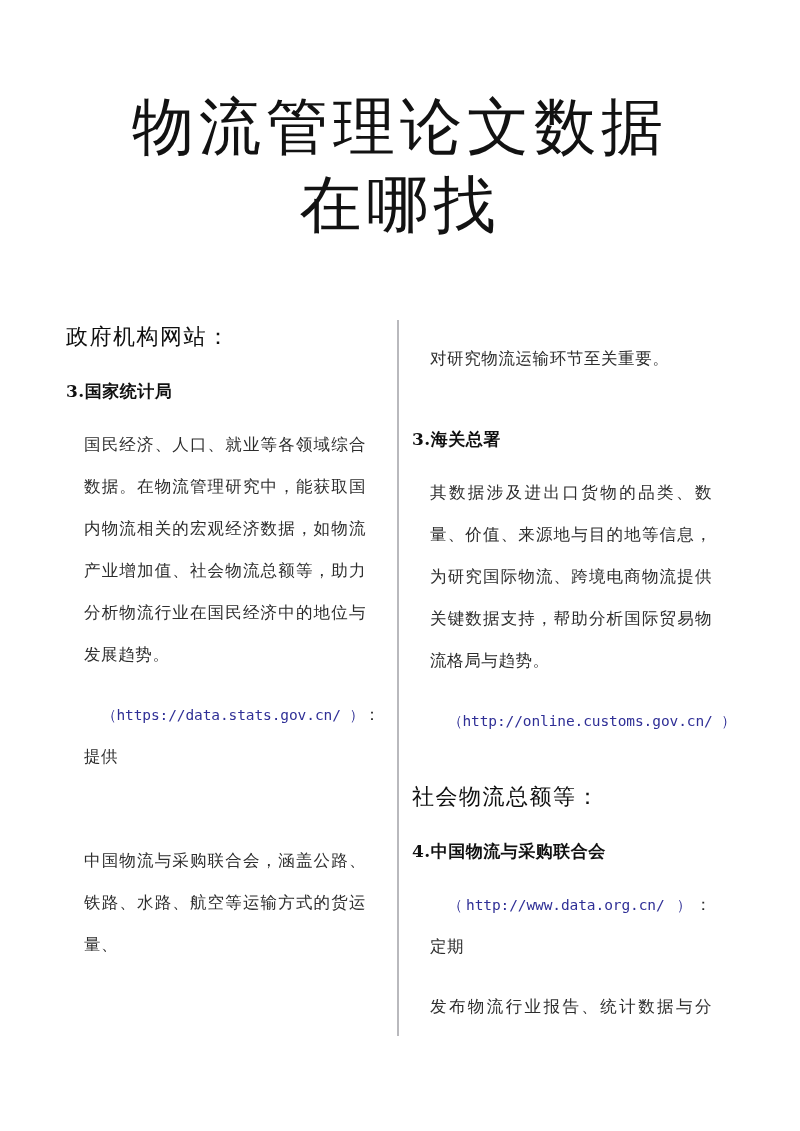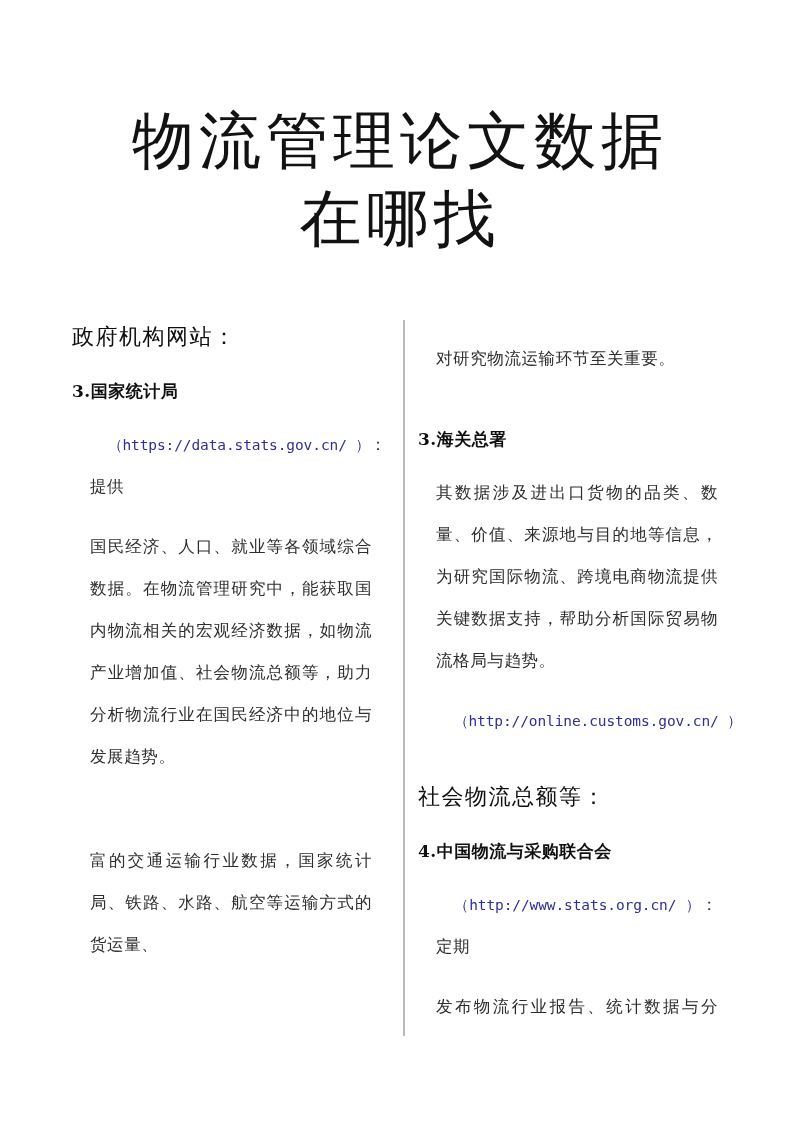--- a/index.html
+++ b/index.html
@@ -30,32 +30,31 @@
     top: 88px;
     left: 60px;
     width: 680px;
     text-align: center;
     font-family: "DejaVu Serif", "Liberation Serif", serif;
     font-size: 62px;
     line-height: 78px;
     letter-spacing: 5px;
     font-weight: 400;
     color: #121212;
-    margin-top: 14px;
   }
   .doc-title .tl {
     display: block;
     white-space: nowrap;
   }
 
   
   .columns {
     position: absolute;
     top: 320px;
-    left: 6px;
+    left: 0;
     width: 712px;
     height: 720px;
   }
   .col {
     position: absolute;
     top: 0;
     width: 318px;
     height: 720px;
     overflow: hidden;
   }
@@ -130,29 +129,29 @@
   <div class="columns">
 
     <div class="divider"></div>
 
     <div class="col col-left">
 
       <div class="sec-head">政府机构网站：</div>
 
       <div class="item-head">3.国家统计局</div>
 
+      <div class="para">国民经济、人口、就业等各领域综合数据。在物流管理研究中，能获取国内物流相关的宏观经济数据，如物流产业增加值、社会物流总额等，助力分析物流行业在国民经济中的地位与发展趋势。</div>
       <div class="para indent">
         <span class="url">（https://data.stats.gov.cn/ ）</span><span>：提供</span>
       </div>
-      <div class="para">国民经济、人口、就业等各领域综合数据。在物流管理研究中，能获取国内物流相关的宏观经济数据，如物流产业增加值、社会物流总额等，助力分析物流行业在国民经济中的地位与发展趋势。</div>
 
       <div class="gap-md"></div>
 
 
-      <div class="para">富的交通运输行业数据，国家统计局、铁路、水路、航空等运输方式的货运量、</div>
+      <div class="para">中国物流与采购联合会，涵盖公路、铁路、水路、航空等运输方式的货运量、</div>
 
       <div class="gap-md"></div>
 
       <div class="para">货物周转量、基础设施建设等数据，</div>
 
     </div>
 
     <div class="col col-right">
 
       <div class="para">对研究物流运输环节至关重要。</div>
@@ -166,21 +165,21 @@
         <span class="url">（http://online.customs.gov.cn/ ）</span><span>：</span>
       </div>
 
       <div class="gap-sm"></div>
 
       <div class="sec-head spaced-top">社会物流总额等：</div>
 
       <div class="item-head">4.中国物流与采购联合会</div>
 
       <div class="para indent">
-        <span class="url">（http://www.stats.org.cn/ ）</span><span>：定期</span>
+        <span class="url">（http://www.data.org.cn/ ）</span><span>：定期</span>
       </div>
       <div class="para">发布物流行业报告、统计数据与分析，如中国物流企业 50 强排名及相关经营数据，还有物流景气指数等，可用于研究物流企业发展状况、行业整体</div>
 
     </div>
 
   </div>
 
 </div>
 
 </body></html>

